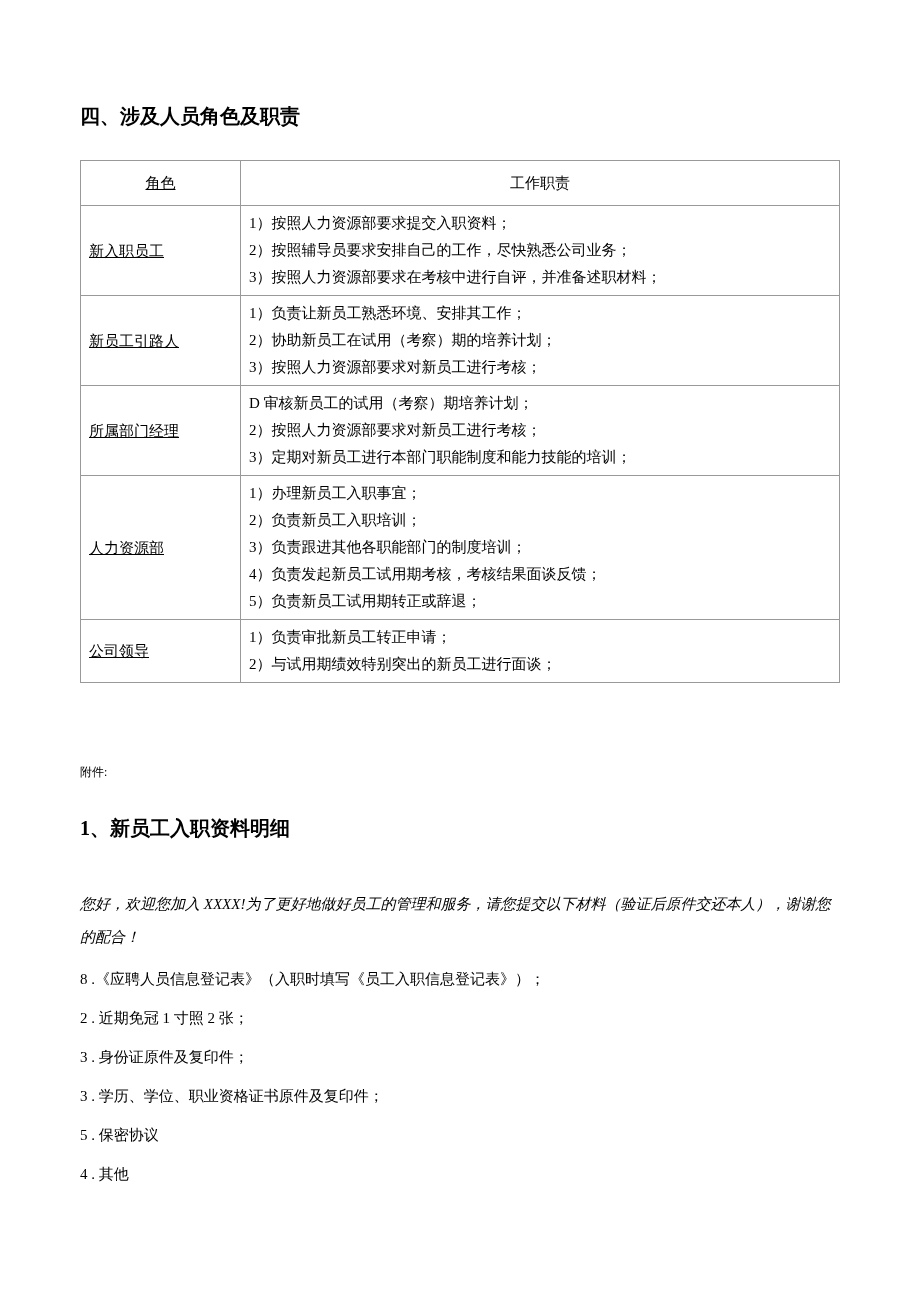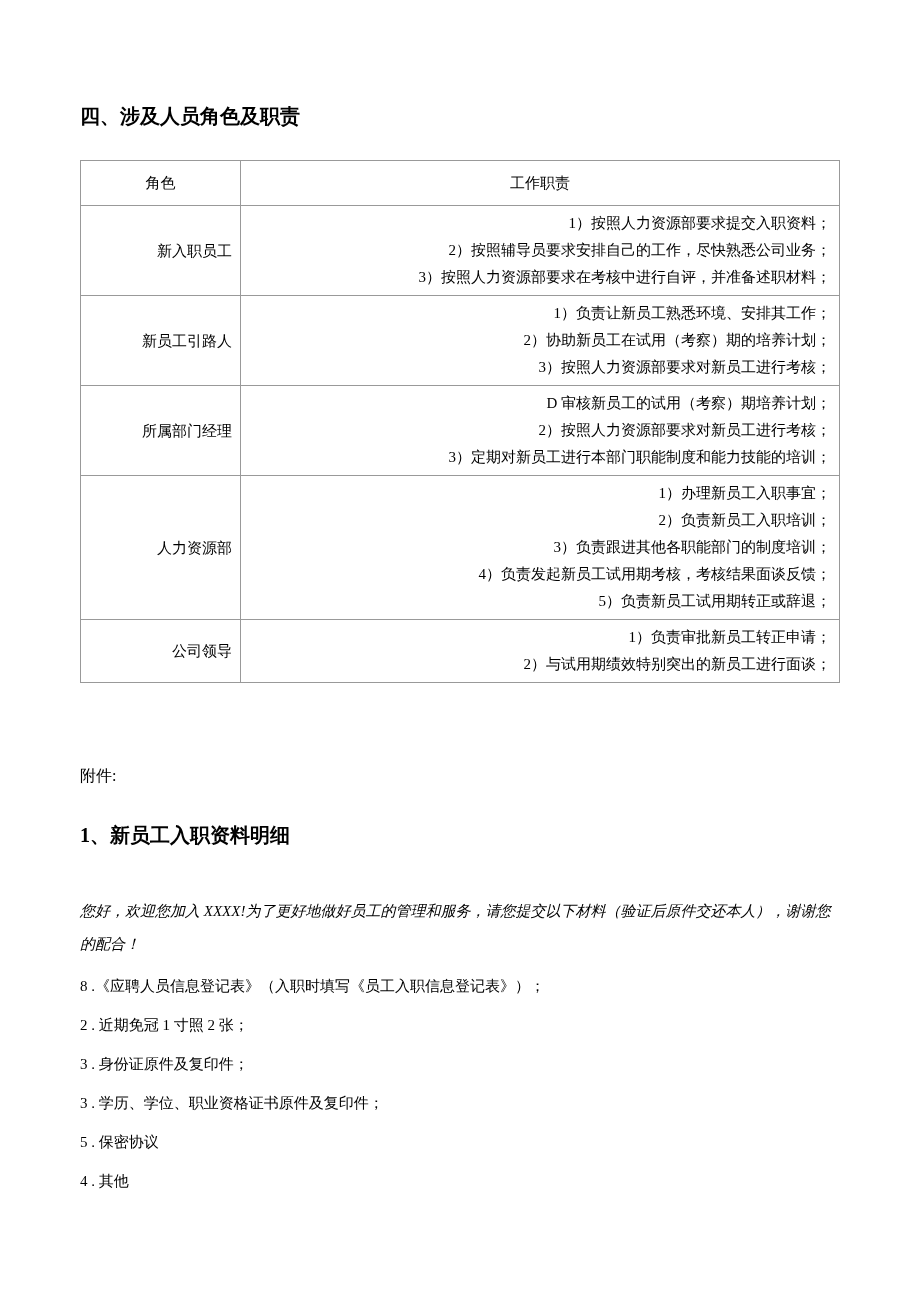--- a/index.html
+++ b/index.html
@@ -22,38 +22,39 @@
       margin-bottom: 28px;
     }
     table {
       border-collapse: collapse;
       width: 100%;
       margin-bottom: 80px;
     }
     th, td {
       border: 1px solid #999;
       padding: 4px 8px;
-      text-align: right;
+      text-align: left;
       vertical-align: middle;
       font-size: 15px;
     }
     th {
       text-align: center;
       font-weight: normal;
       padding: 10px 8px;
     }
     .role-cell {
       width: 160px;
       vertical-align: middle;
+      text-decoration: underline;
     }
     .duties-cell {
       line-height: 1.8;
     }
     .attachment-label {
-      font-size: 16px;
+      font-size: 12px;
       margin-bottom: 30px;
     }
     .attachment-title {
       font-size: 20px;
       font-weight: bold;
       text-align: left;
       margin-bottom: 44px;
     }
     .body-text {
       font-size: 15px;

